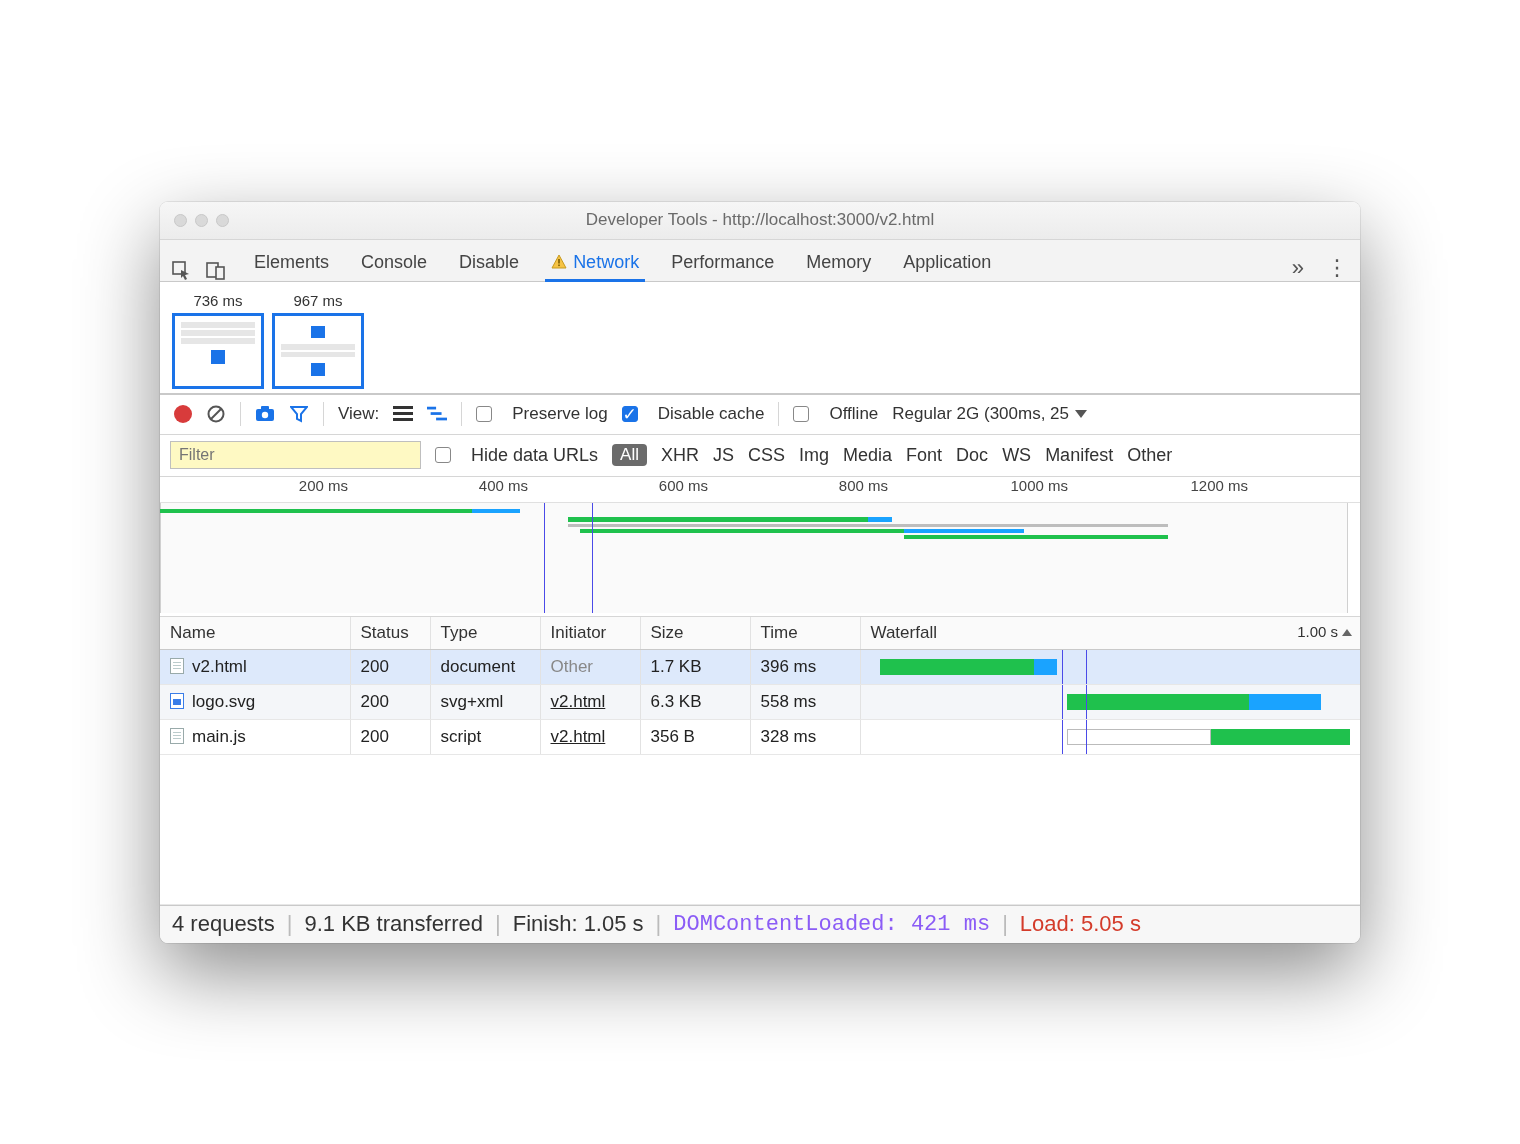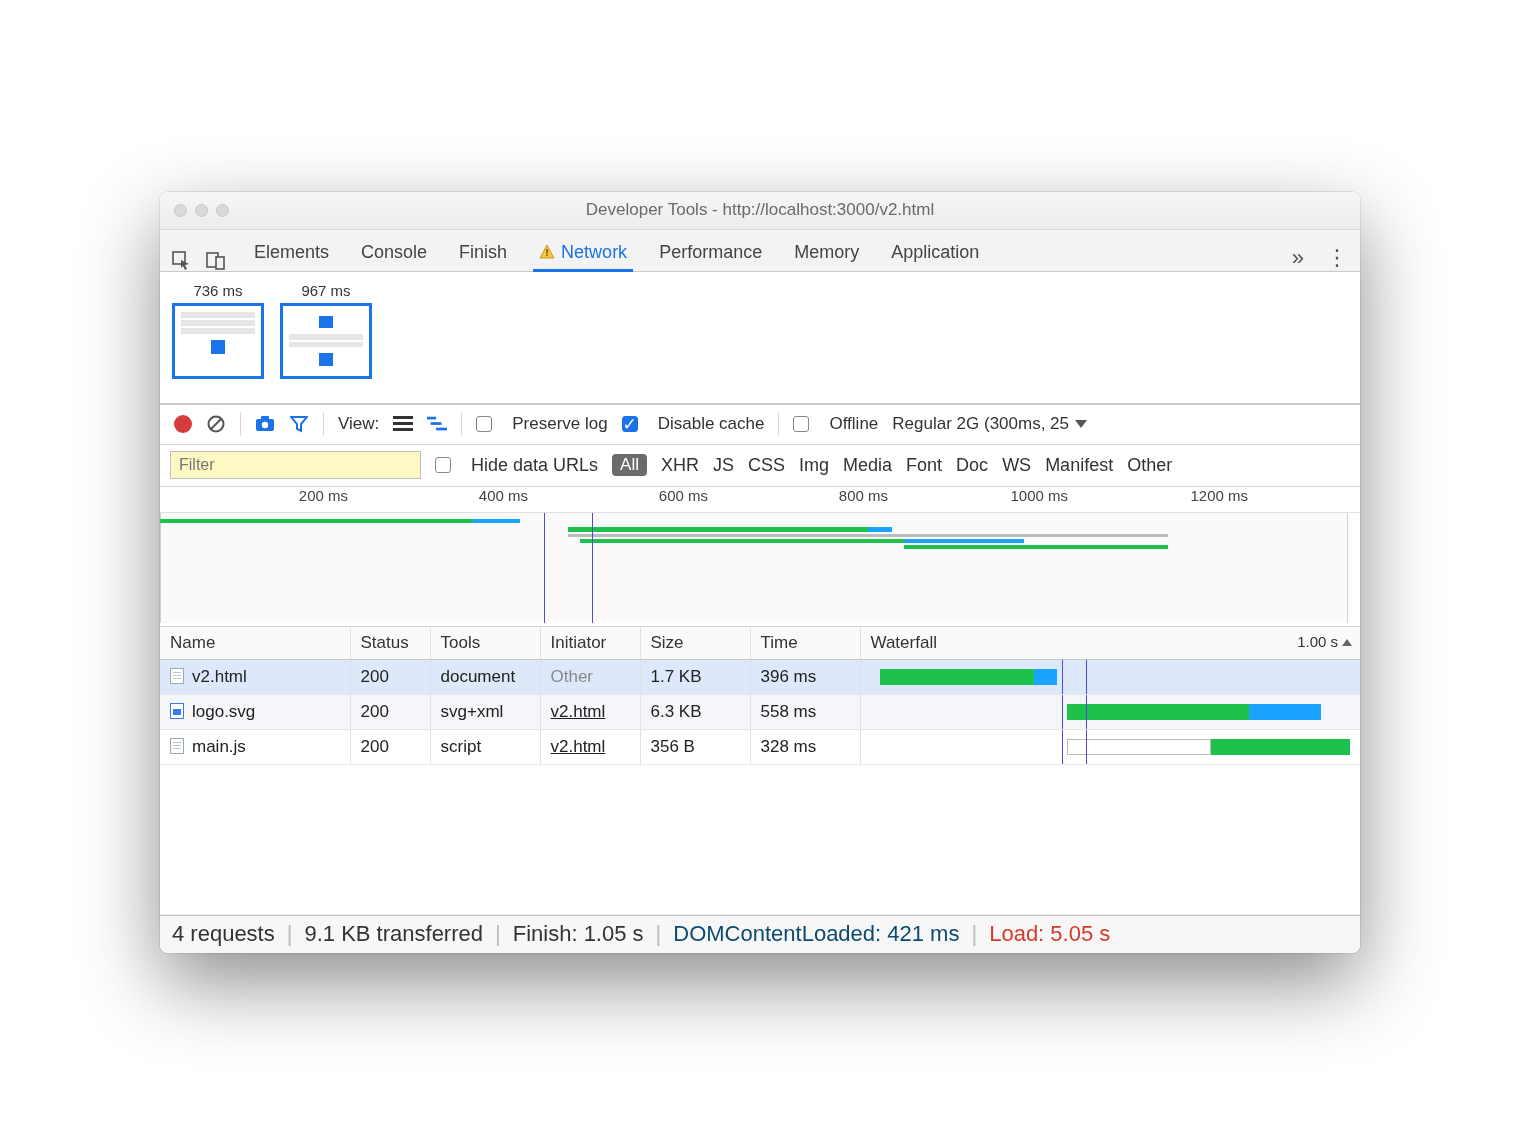--- a/index.html
+++ b/index.html
@@ -49,21 +49,21 @@
     padding: 8px 0; position: relative;
   }
   .tab.active { color: #1a73e8; }
   .tab.active::after {
     content: ""; position: absolute; bottom: -1.5px; left: -6px; right: -6px; height: 3px; background: #1a73e8;
   }
   .tabs-right { margin-left: auto; display: flex; align-items: center; gap: 22px; }
   .icon-btn { width: 20px; height: 20px; color: #555; display:flex;align-items:center;justify-content:center; cursor:pointer;}
   .more-icon { font-size: 22px; color: #555; }
   
-  .filmstrip { display: flex; gap: 16px; padding: 10px 12px 24px; border-bottom: 2px solid #c9c9c9;}
+  .filmstrip { display: flex; gap: 8px; padding: 10px 12px 4px; border-bottom: 2px solid #c9c9c9;}
   .frame { width: 92px; }
   .frame-label { font-size: 15px; color: #333; text-align: center; margin-bottom: 4px;}
   .frame-img {
     height: 76px; border: 3px solid #1a73e8; background: #fff;
     padding: 6px; font-size: 4px; color: #888;
     display:flex; flex-direction:column; gap:2px;
   }
   .frame-img .bar{height:6px;background:#e6e6e6;}
   .frame-img .sq{width:14px;height:14px;background:#1a73e8;margin:4px auto;}
   
@@ -126,21 +126,21 @@
   .wf-vline{position:absolute;top:-6px;bottom:-6px;width:1px;background:#4a4ae8;}
   .wf-scale{position:absolute;right:8px;top:6px;font-size:15px;color:#333;}
   .wf-scale .tri{display:inline-block;margin-left:4px;vertical-align:1px;width:0;height:0;border-left:5px solid transparent;border-right:5px solid transparent;border-bottom:7px solid #666;}
   .empty-rows{height:150px;border-top:none;}
   
   .status {
     display:flex;align-items:center;gap:12px;height:38px;padding:0 12px;
     border-top:1.5px solid #c9c9c9; font-size:22px;color:#333;background:#f7f7f7;
   }
   .status .sep{color:#bbb;}
-  .dcl{color:#0c4a6e;}
+  .dcl{color:#8b5cf6;font-family:Liberation Mono, monospace;}
   .load{color:#d43b2a;}
 </style>
 </head>
 <body>
 
 <div class="window">
 
   <div class="titlebar">
     <div class="traffic">
       <span></span>
@@ -161,21 +161,21 @@
       <div class="icon-btn">
         <svg width="20" height="20" viewBox="0 0 20 20">
             <rect x="1" y="2" width="11" height="14" fill="none" stroke="#555" stroke-width="1.6"></rect>
             <rect x="10" y="6" width="8" height="12" fill="#f3f3f3" stroke="#555" stroke-width="1.6"></rect>
           </svg>
       </div>
     </div>
     <div class="tabs-mid">
       <div class="tab">Elements</div>
       <div class="tab">Console</div>
-      <div class="tab">Finish</div>
+      <div class="tab">Disable</div>
       <div class="tab active">
         <svg width="16" height="16" viewBox="0 0 16 16">
             <path d="M8 1 L15 14 H1 Z" fill="#f6c344" stroke="#c79a1e"></path>
             <rect x="7.2" y="5" width="1.6" height="4.5" fill="#7a5c00"></rect>
             <rect x="7.2" y="10.5" width="1.6" height="1.6" fill="#7a5c00"></rect>
           </svg>
         <span>Network</span>
       </div>
       <div class="tab">Performance</div>
       <div class="tab">Memory</div>
@@ -315,21 +315,21 @@
         <col style="width:110px">
       <col style="width:100px">
         <col style="width:110px">
         <col style="width:110px">
         <col>
     </colgroup>
     <thead>
       <tr>
         <th>Name</th>
         <th>Status</th>
-        <th>Tools</th>
+        <th>Type</th>
         <th>Initiator</th>
         <th class="col-size">Size</th>
         <th class="col-time">Time</th>
         <th style="position:relative">
           <span>Waterfall</span>
           <span class="wf-scale"><span>1.00 s</span><span class="tri"></span></span>
         </th>
       </tr>
     </thead>
     <tbody>

